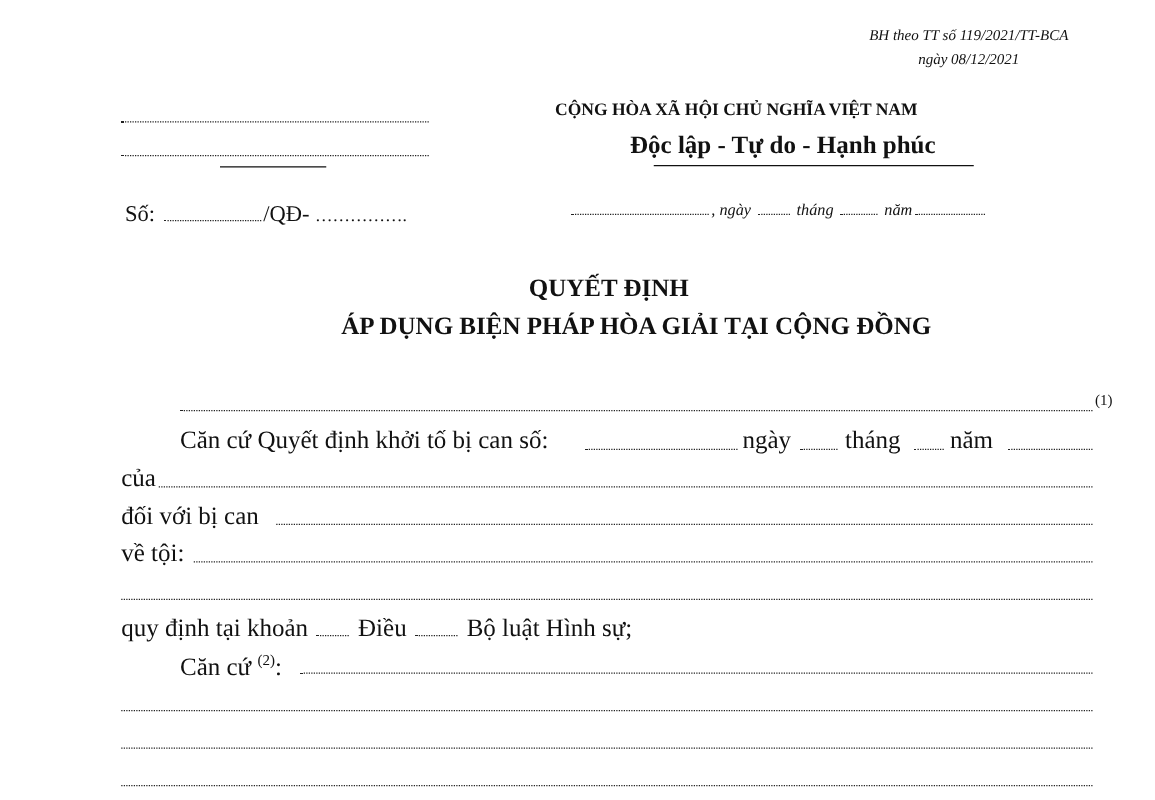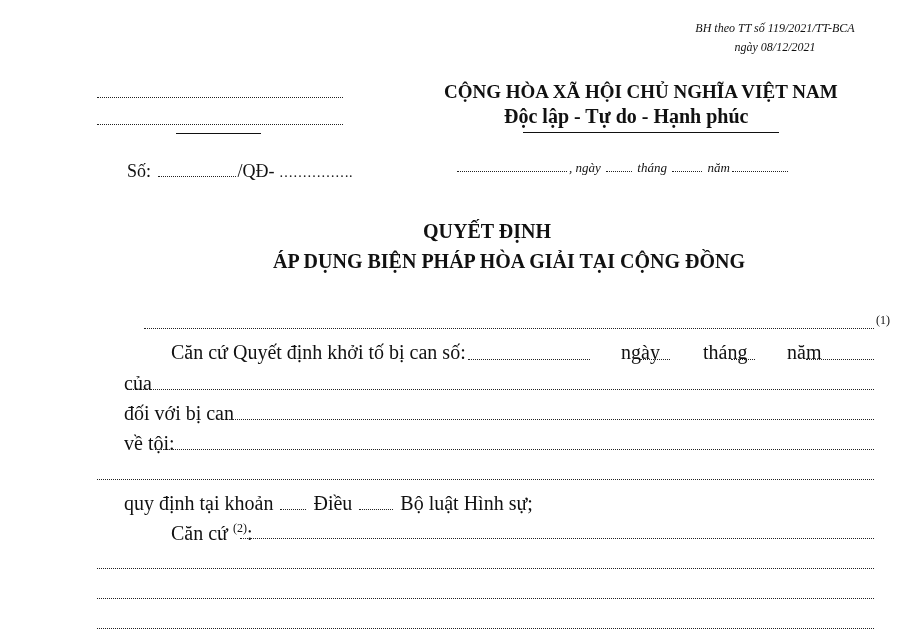--- a/index.html
+++ b/index.html
@@ -5,22 +5,22 @@
     html, body { margin: 0; padding: 0; background: #ffffff; }
     body {
       width: 924px; height: 640px; position: relative; overflow: hidden;
       font-family: "Liberation Serif", "DejaVu Serif", serif; color: #111;
     }
     .abs { position: absolute; white-space: nowrap; }
     .dots { position: absolute; border-bottom: 1px dotted #222; height: 0; }
     .ital { font-style: italic; }
     .bold { font-weight: bold; }
     .ref { font-size: 12px; font-style: italic; text-align: center; width: 220px; line-height: 19px; }
-    .hdr { font-size: 19px; font-weight: bold; }
-    .body-text { font-size: 20px; margin-left: 27px; }
+    .hdr { font-size: 14px; font-weight: bold; }
+    .body-text { font-size: 20px; }
     .inl-dots { display: inline-block; border-bottom: 1px dotted #222; height: 0; vertical-align: baseline; margin: 0 2px; }
     sup { font-size: 12px; }
   </style>
 </head>
 <body>
 
 <div class="abs ref" style="left:665px; top:19px;">
   <div>BH theo TT số 119/2021/TT-BCA</div>
   <div>ngày 08/12/2021</div>
 </div>

